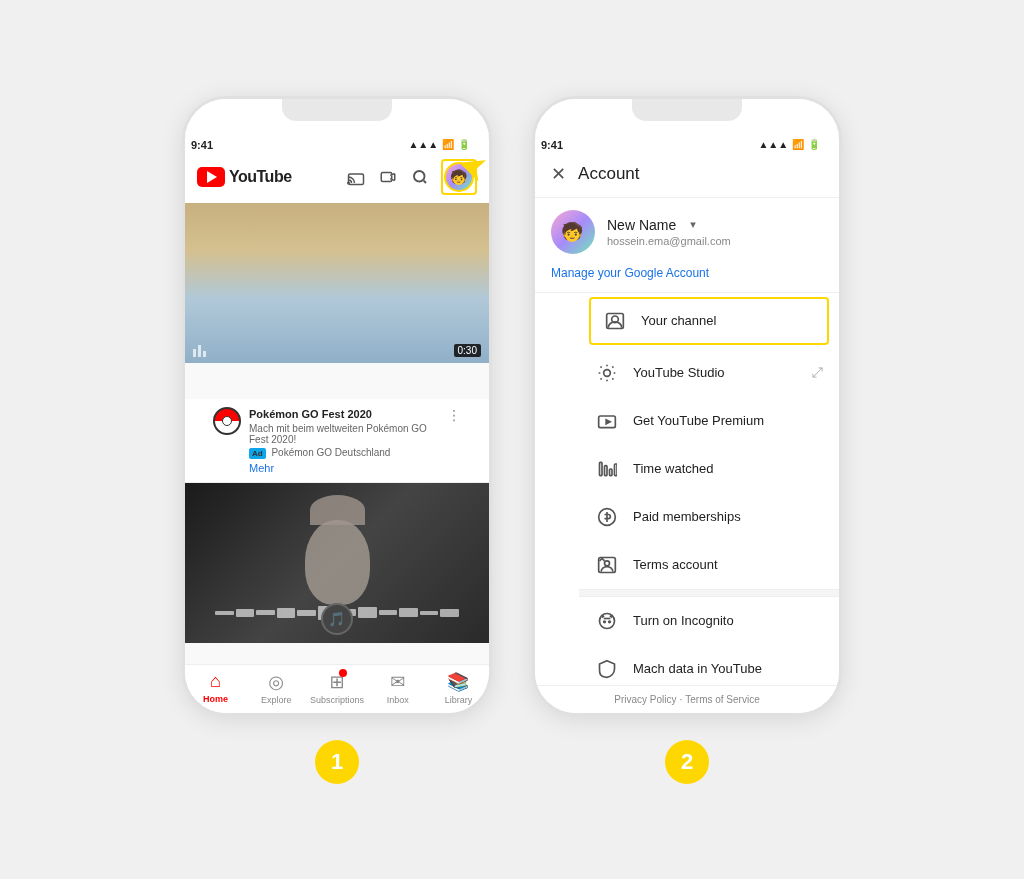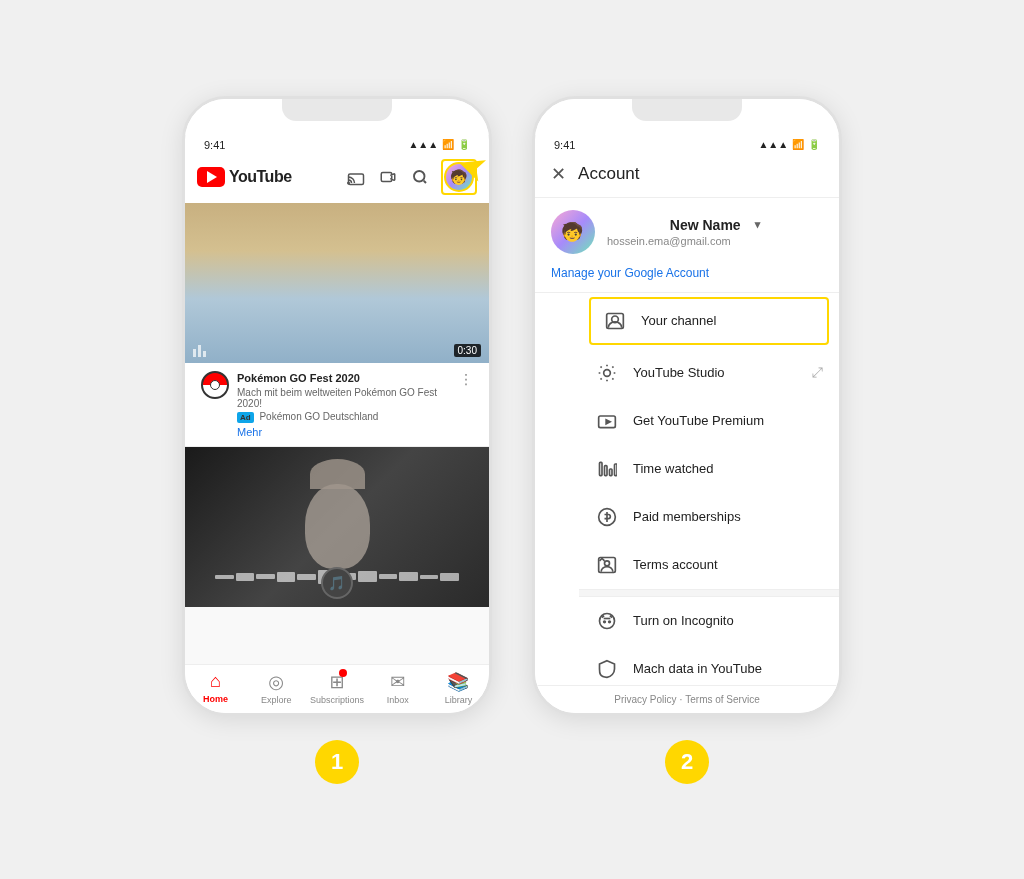--- a/index.html
+++ b/index.html
@@ -52,23 +52,23 @@
       height: 22px;
       background: #e8e8e8;
       border-radius: 0 0 14px 14px;
       margin-top: 0;
     }
     
     .status-bar {
       display: flex;
       justify-content: space-between;
       align-items: center;
-      padding: 4px 18px 0 19px;
+      padding: 4px 18px 0 6px;
       font-size: 11px;
-      font-weight: 400;
+      font-weight: 700;
       color: #222;
       flex-shrink: 0;
     }
     .status-icons {
       display: flex;
       gap: 4px;
       align-items: center;
       font-size: 10px;
     }
     .phone-content {
@@ -204,23 +204,24 @@
       display: flex;
       align-items: center;
       gap: 2px;
     }
     .wave-bar {
       flex: 1;
       background: rgba(255,255,255,0.6);
       border-radius: 1px;
     }
     .video-info {
-      padding: 8px 16px;
+      padding: 8px 28px;
       background: #fff;
       border-bottom: 1px solid #eee;
+      margin-top: 36px;
     }
     .video-info-row {
       display: flex;
       gap: 8px;
       align-items: flex-start;
     }
     .pokemon-ball {
       width: 28px;
       height: 28px;
       border-radius: 50%;
@@ -366,26 +367,25 @@
       display: flex;
       align-items: center;
       justify-content: center;
       font-size: 18px;
       overflow: hidden;
       flex-shrink: 0;
     }
     .user-info { flex: 1; }
     .user-name {
       font-size: 14px;
-      font-weight: 700;
+      font-weight: 400;
       color: #222;
       display: flex;
       align-items: center;
       gap: 14px;
-      justify-content: center;
     }
     .chevron-down {
       font-size: 11px;
       color: #666;
     }
     .user-email {
       font-size: 11px;
       color: #888;
       margin-top: 2px;
     }

